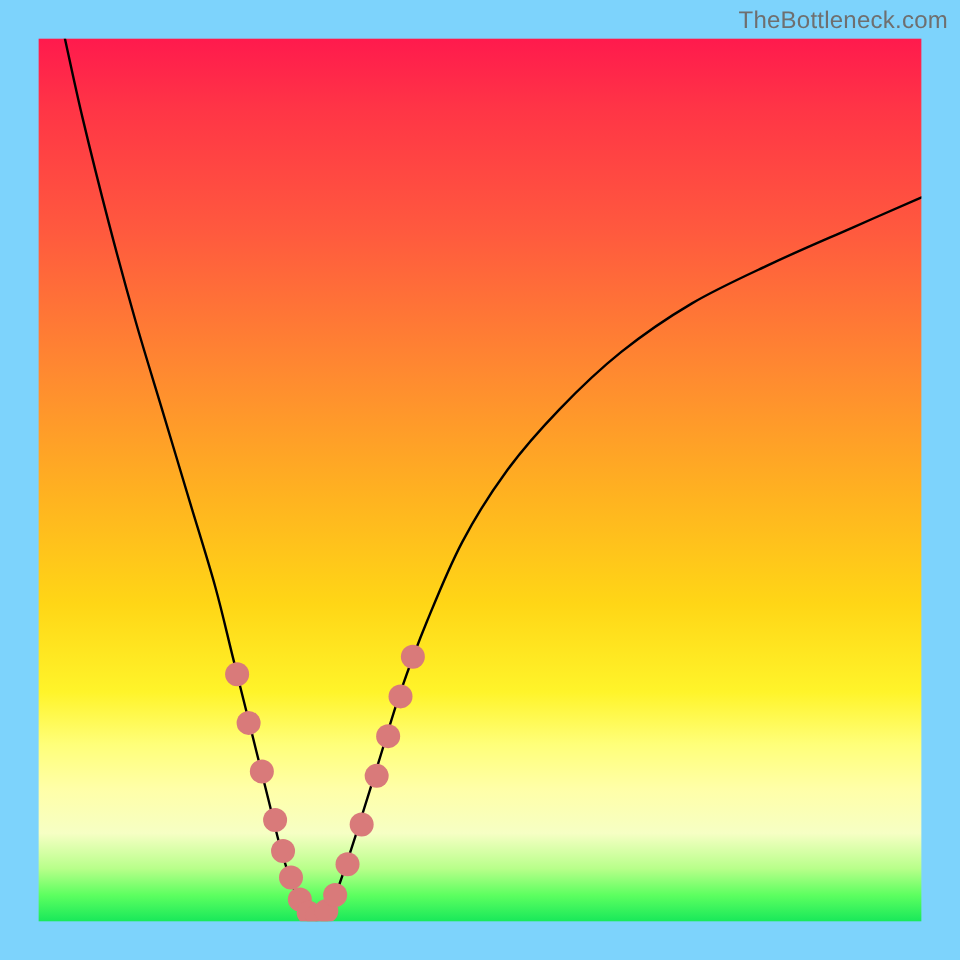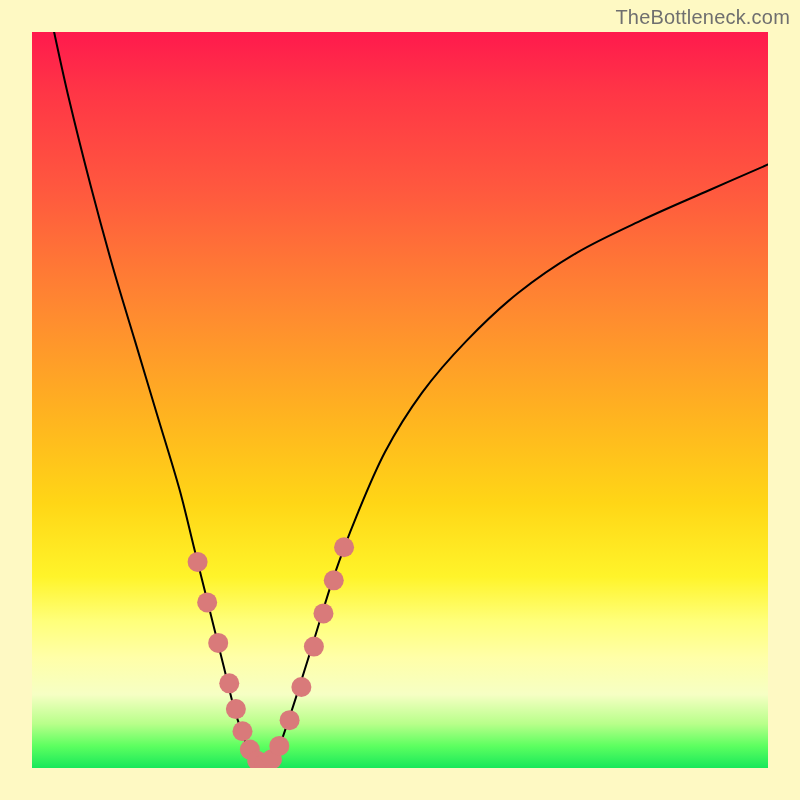--- a/index.html
+++ b/index.html
@@ -8,21 +8,21 @@
     width: 800px;
     height: 800px;
     background: #000;
     overflow: hidden;
     font-family: Arial, Helvetica, sans-serif;
   }
   .stage {
     position: relative;
     width: 800px;
     height: 800px;
-    background: #fef9c3;
+    background: #7dd3fc;
   }
   .plot-area {
     position: absolute;
     left: 32px;
     top: 32px;
     width: 736px;
     height: 736px;
     overflow: hidden;
   }
   .gradient {

